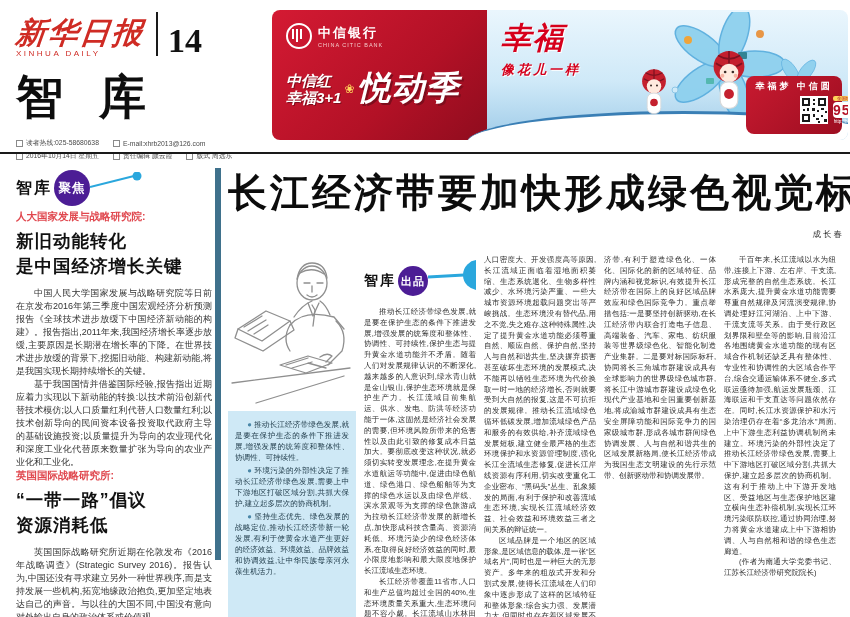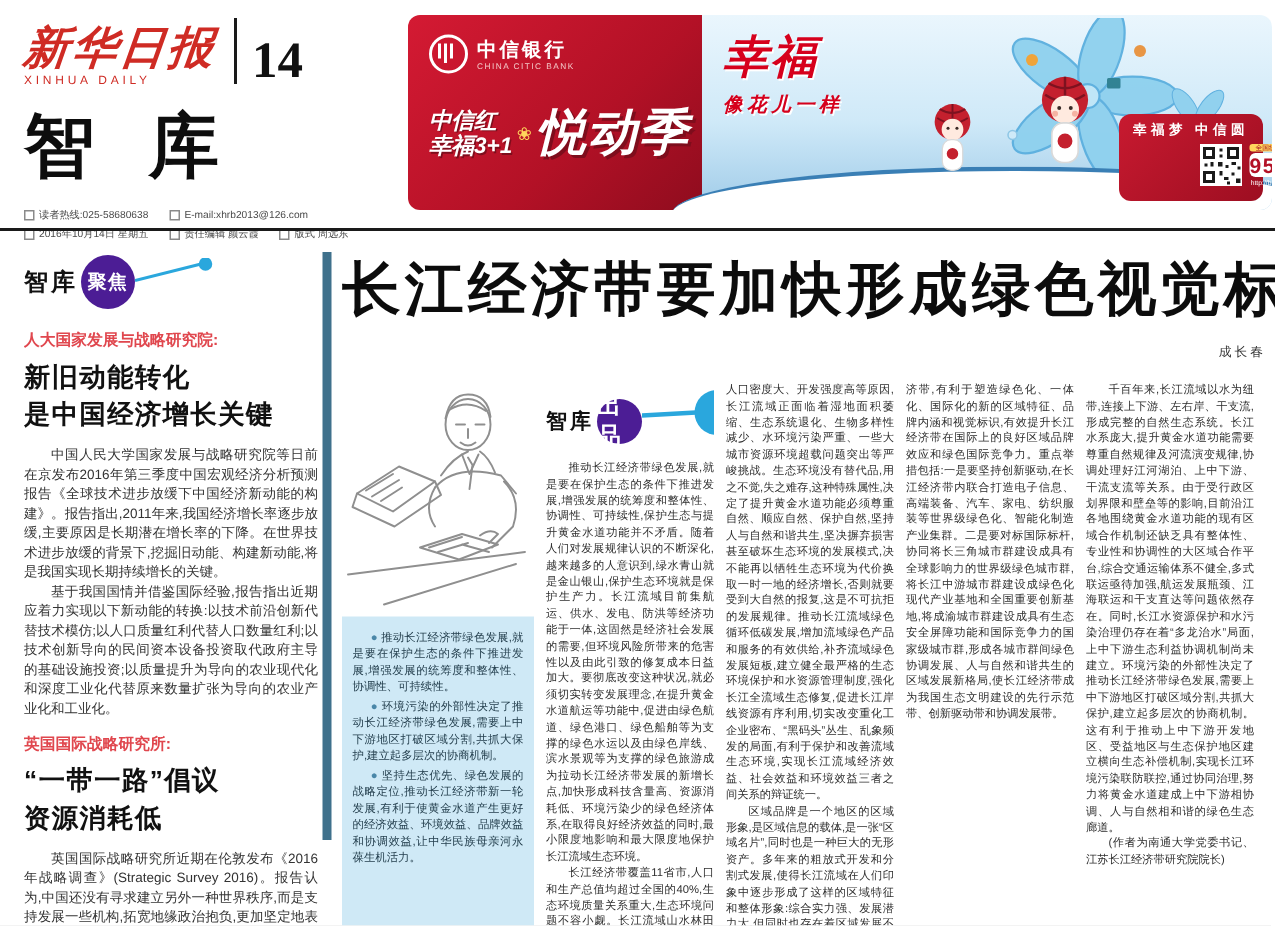--- a/index.html
+++ b/index.html
@@ -13,21 +13,21 @@
   .logo-sub{color:#cf2b24;font-size:8px;letter-spacing:2.5px;margin-top:1px;}
   .mh-div{width:2px;height:44px;background:#1a1a1a;margin:0 10px 2px 12px;}
   .page-num{font-family:"Liberation Serif",serif;font-weight:bold;font-size:34px;line-height:34px;color:#111;}
   .section-title{font-size:47px;font-weight:900;color:#0d0d0d;letter-spacing:36px;margin-top:8px;white-space:nowrap;}
   .info-lines{margin-top:9px;}
   .info-line{display:flex;gap:14px;margin-top:3px;}
   .info-item{font-size:6.8px;color:#4a4a4a;display:flex;align-items:center;white-space:nowrap;}
   .info-item::before{content:"";display:inline-block;width:5px;height:5px;border:1px solid #8a8a8a;margin-right:3px;}
   
   .ad{position:absolute;left:272px;top:10px;width:576px;height:130px;border-radius:8px;overflow:hidden;display:flex;}
-  .ad-left{position:relative;width:196px;height:100%;background:linear-gradient(135deg,#d41a33 0%,#b31126 60%,#8f0c1e 100%);flex:none;}
+  .ad-left{position:relative;width:215px;height:100%;background:linear-gradient(135deg,#d41a33 0%,#b31126 60%,#8f0c1e 100%);flex:none;}
   .citic-logo{position:absolute;left:14px;top:13px;display:flex;align-items:center;}
   .citic-emblem{width:22px;height:22px;border:2px solid #fff;border-radius:50%;position:relative;flex:none;}
   .citic-emblem i{position:absolute;top:4px;width:2px;height:10px;background:#fff;}
   .citic-emblem i:nth-child(1){left:4px;} .citic-emblem i:nth-child(2){left:8px;height:13px;} .citic-emblem i:nth-child(3){left:12px;}
   .citic-name{margin-left:6px;}
   .citic-cn{color:#fff;font-size:13px;font-weight:bold;font-family:"Liberation Serif",serif;letter-spacing:2px;}
   .citic-en{color:#f4c9c9;font-size:5.5px;letter-spacing:1px;}
   .campaign{position:absolute;left:14px;top:56px;display:flex;align-items:center;}
   .camp-stack{font-style:italic;font-weight:900;color:#fff;font-size:15px;line-height:17px;text-shadow:1px 1px 0 #7e0d1c;white-space:nowrap;}
   .camp-flower{color:#ffd65c;font-size:12px;margin:0 3px;}
@@ -52,39 +52,39 @@
   
   .top-rule{position:absolute;left:0;top:152px;width:850px;height:2px;background:#1a1a1a;}
   .vbar{position:absolute;left:215px;top:168px;width:6px;height:392px;background:#3f718c;}
   
   .sidebar{position:absolute;left:16px;top:166px;width:196px;height:451px;overflow:hidden;}
   .badge{position:relative;display:flex;align-items:center;height:44px;}
   .badge-pre{font-size:16px;font-weight:900;color:#111;letter-spacing:2px;}
   .badge-circle{width:36px;height:36px;border-radius:50%;background:#4c1d95;color:#fff;font-size:12.5px;font-weight:bold;
                 display:flex;align-items:center;justify-content:center;margin-left:2px;letter-spacing:1px;}
   .badge-line{position:absolute;left:74px;top:6px;width:54px;height:16px;}
-  .sb-article{margin-top:10px;}
+  .sb-article{}
   .sb-kicker{color:#e0474e;font-size:10.5px;font-weight:bold;margin-bottom:5px;}
   .sb-title{font-size:17.5px;font-weight:900;color:#111;line-height:25px;letter-spacing:1px;}
   p.sb-body{font-size:9px;line-height:13px;color:#333;text-align:justify;text-indent:2em;margin:0;word-break:break-all;}
   .sb-article p.sb-body:first-of-type{margin-top:8px;}
   
   .main{position:absolute;left:228px;top:160px;width:616px;height:457px;}
   .headline{font-size:39px;font-weight:900;color:#0c0c0c;letter-spacing:3px;text-align:center;white-space:nowrap;margin-top:6px;}
   .byline{font-size:8.5px;color:#333;text-align:right;margin-top:9px;letter-spacing:2px;}
   .columns{display:flex;gap:8px;margin-top:14px;height:382px;}
   .col-illu{width:128px;flex:none;display:flex;flex-direction:column;}
   .illu{width:128px;height:150px;}
   .summary-box{margin-top:6px;background:#cfe9f6;padding:8px 7px;box-sizing:border-box;flex:1;}
   p.sum-p{font-size:7.6px;line-height:11px;color:#25404f;text-align:justify;text-indent:1.6em;margin:0 0 2px 0;word-break:break-all;}
   .sum-dot{color:#4a87a8;}
   .text-col{width:112px;flex:none;overflow:hidden;}
   .prod-badge{position:relative;height:52px;}
   .prod-badge .badge-pre{font-size:14px;}
-  .prod-badge .badge-circle{width:30px;height:30px;font-size:16px;}
+  .prod-badge .badge-circle{width:30px;height:30px;font-size:11px;}
   .prod-mol{position:absolute;left:64px;top:0px;}
   p.body-p{font-size:7.5px;line-height:10.8px;color:#2e2e2e;text-align:justify;text-indent:2em;margin:0;word-break:break-all;}
   p.body-p.cont{text-indent:0;}
 </style>
 </head>
 <body>
 
 <div class="page">
 
   <div class="masthead">

